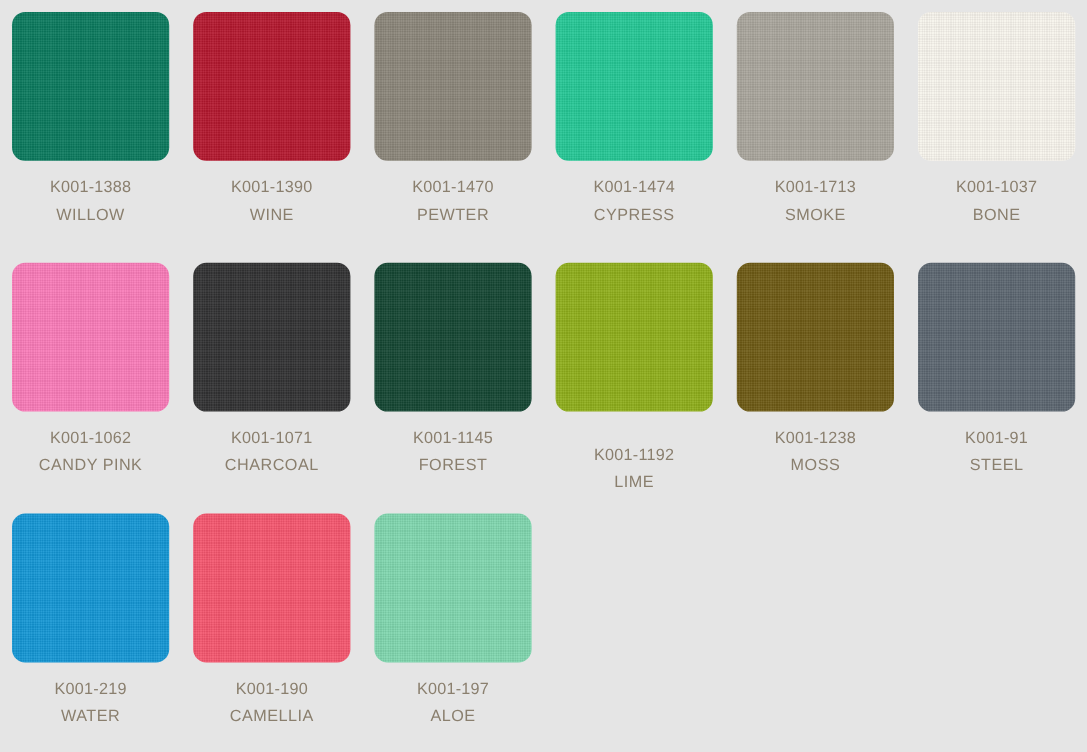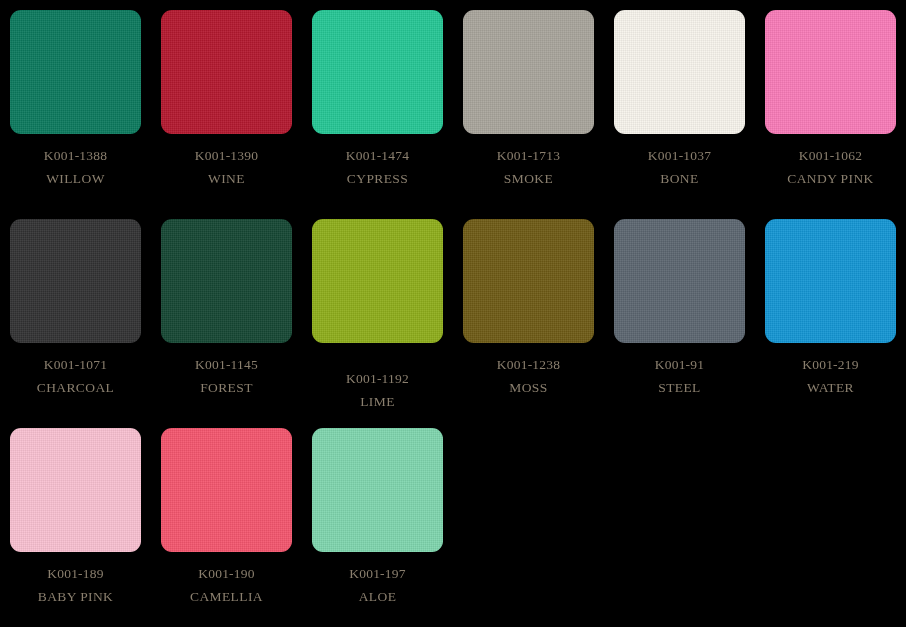--- a/index.html
+++ b/index.html
@@ -72,30 +72,35 @@
     letter-spacing: 0.4px;
     color: #8a7f6e;
     line-height: 1.45;
     text-align: center;
     white-space: nowrap;
   }
 </style>
 </head>
 <body>
 
-<div id="swatch-grid" style="background: #000000; font-family: Liberation Serif, serif;">
+<div id="swatch-grid" style="background: #e5e5e5;">
     <div class="swatch-cell">
       <div class="swatch-chip" style="background: rgb(11, 122, 94);"></div>
       <div class="swatch-code" style="color: rgb(138, 127, 110);">K001-1388</div>
       <div class="swatch-name" style="color: rgb(138, 127, 110);">WILLOW</div>
     </div>
     <div class="swatch-cell">
       <div class="swatch-chip" style="background: rgb(180, 24, 47);"></div>
       <div class="swatch-code" style="color: rgb(138, 127, 110);">K001-1390</div>
       <div class="swatch-name" style="color: rgb(138, 127, 110);">WINE</div>
+    </div>
+    <div class="swatch-cell">
+      <div class="swatch-chip" style="background: rgb(139, 134, 122);"></div>
+      <div class="swatch-code" style="color: rgb(138, 127, 110);">K001-1470</div>
+      <div class="swatch-name" style="color: rgb(138, 127, 110);">PEWTER</div>
     </div>
     <div class="swatch-cell">
       <div class="swatch-chip" style="background: rgb(37, 199, 149);"></div>
       <div class="swatch-code" style="color: rgb(138, 127, 110);">K001-1474</div>
       <div class="swatch-name" style="color: rgb(138, 127, 110);">CYPRESS</div>
     </div>
     <div class="swatch-cell">
       <div class="swatch-chip" style="background: rgb(169, 165, 156);"></div>
       <div class="swatch-code" style="color: rgb(138, 127, 110);">K001-1713</div>
       <div class="swatch-name" style="color: rgb(138, 127, 110);">SMOKE</div>
@@ -134,25 +139,20 @@
       <div class="swatch-chip" style="background: rgb(92, 102, 112);"></div>
       <div class="swatch-code" style="color: rgb(138, 127, 110);">K001-91</div>
       <div class="swatch-name" style="color: rgb(138, 127, 110);">STEEL</div>
     </div>
     <div class="swatch-cell">
       <div class="swatch-chip" style="background: rgb(20, 150, 212);"></div>
       <div class="swatch-code" style="color: rgb(138, 127, 110);">K001-219</div>
       <div class="swatch-name" style="color: rgb(138, 127, 110);">WATER</div>
     </div>
     <div class="swatch-cell">
-      <div class="swatch-chip" style="background: rgb(249, 193, 209);"></div>
-      <div class="swatch-code" style="color: rgb(138, 127, 110);">K001-189</div>
-      <div class="swatch-name" style="color: rgb(138, 127, 110);">BABY PINK</div>
-    </div>
-    <div class="swatch-cell">
       <div class="swatch-chip" style="background: rgb(245, 86, 110);"></div>
       <div class="swatch-code" style="color: rgb(138, 127, 110);">K001-190</div>
       <div class="swatch-name" style="color: rgb(138, 127, 110);">CAMELLIA</div>
     </div>
     <div class="swatch-cell">
       <div class="swatch-chip" style="background: rgb(127, 214, 174);"></div>
       <div class="swatch-code" style="color: rgb(138, 127, 110);">K001-197</div>
       <div class="swatch-name" style="color: rgb(138, 127, 110);">ALOE</div>
     </div>
   </div>

